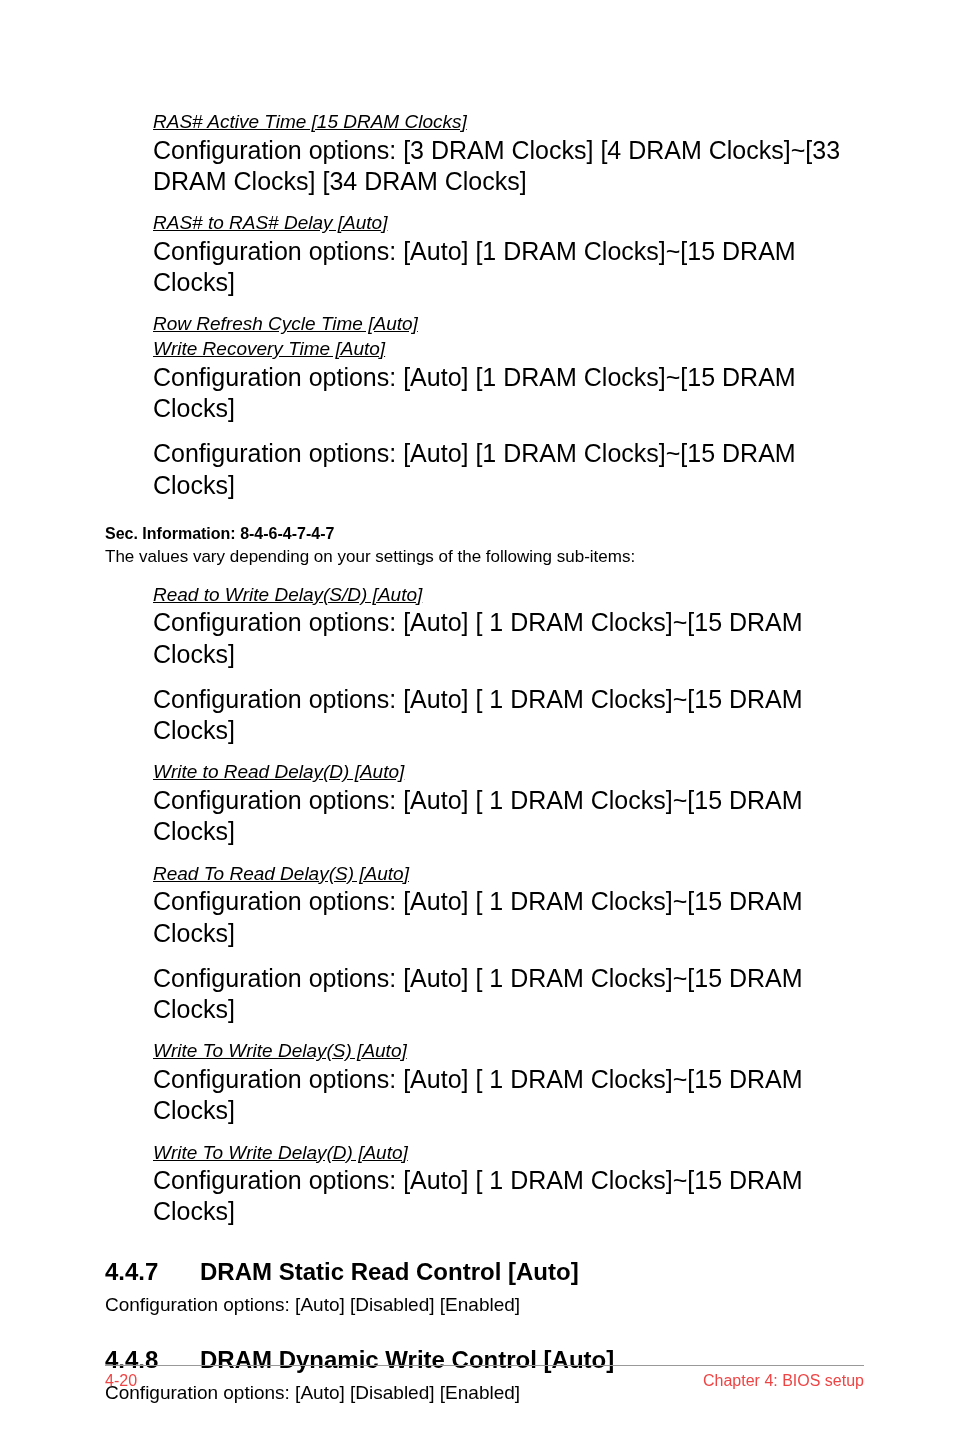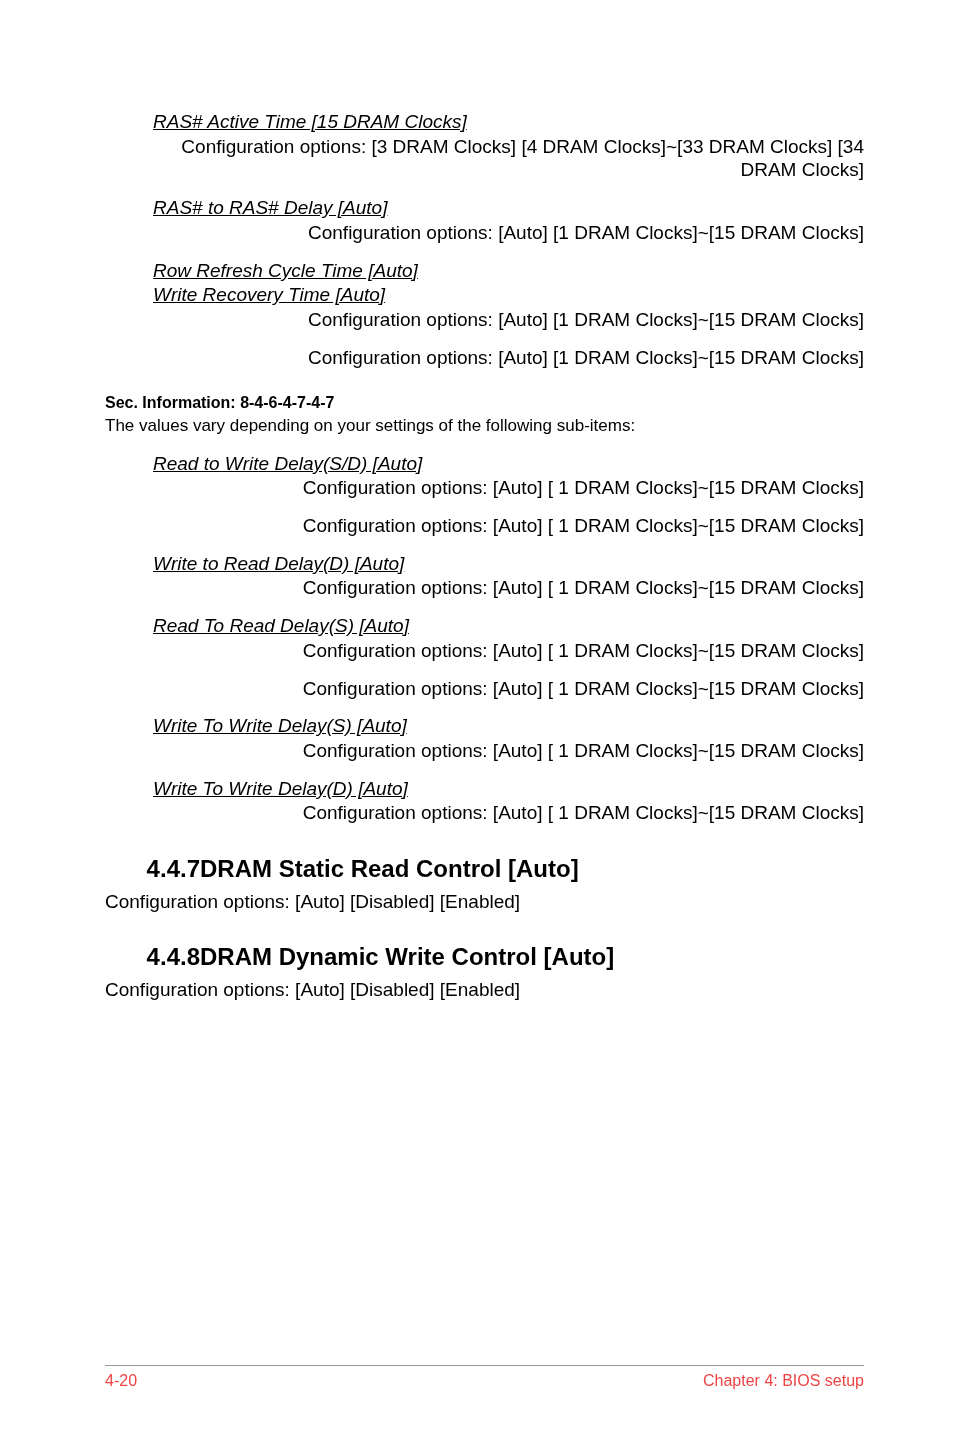--- a/index.html
+++ b/index.html
@@ -22,43 +22,41 @@
     margin-left: 48px;
   }
   .setting-title {
     font-style: italic;
     text-decoration: underline;
     font-size: 19px;
     line-height: 1.3;
     margin: 0;
   }
   .setting-desc {
-    font-size: 19px;
+    font-size: 25px;
     line-height: 1.25;
     margin: 0 0 14px 0;
-    text-align: right;
   }
   .section-heading {
     font-weight: bold;
     font-size: 16px;
     margin: 24px 0 4px 0;
   }
   .section-intro {
     font-size: 17px;
     margin: 0 0 16px 0;
   }
   h2.numbered {
     font-weight: bold;
     font-size: 24px;
     margin: 30px 0 8px 0;
   }
   h2.numbered .num {
     display: inline-block;
     min-width: 95px;
-    text-align: right;
   }
   .body-text {
     font-size: 19px;
     margin: 0 0 14px 0;
   }
   .footer {
     position: absolute;
     bottom: 48px;
     left: 105px;
     right: 90px;

